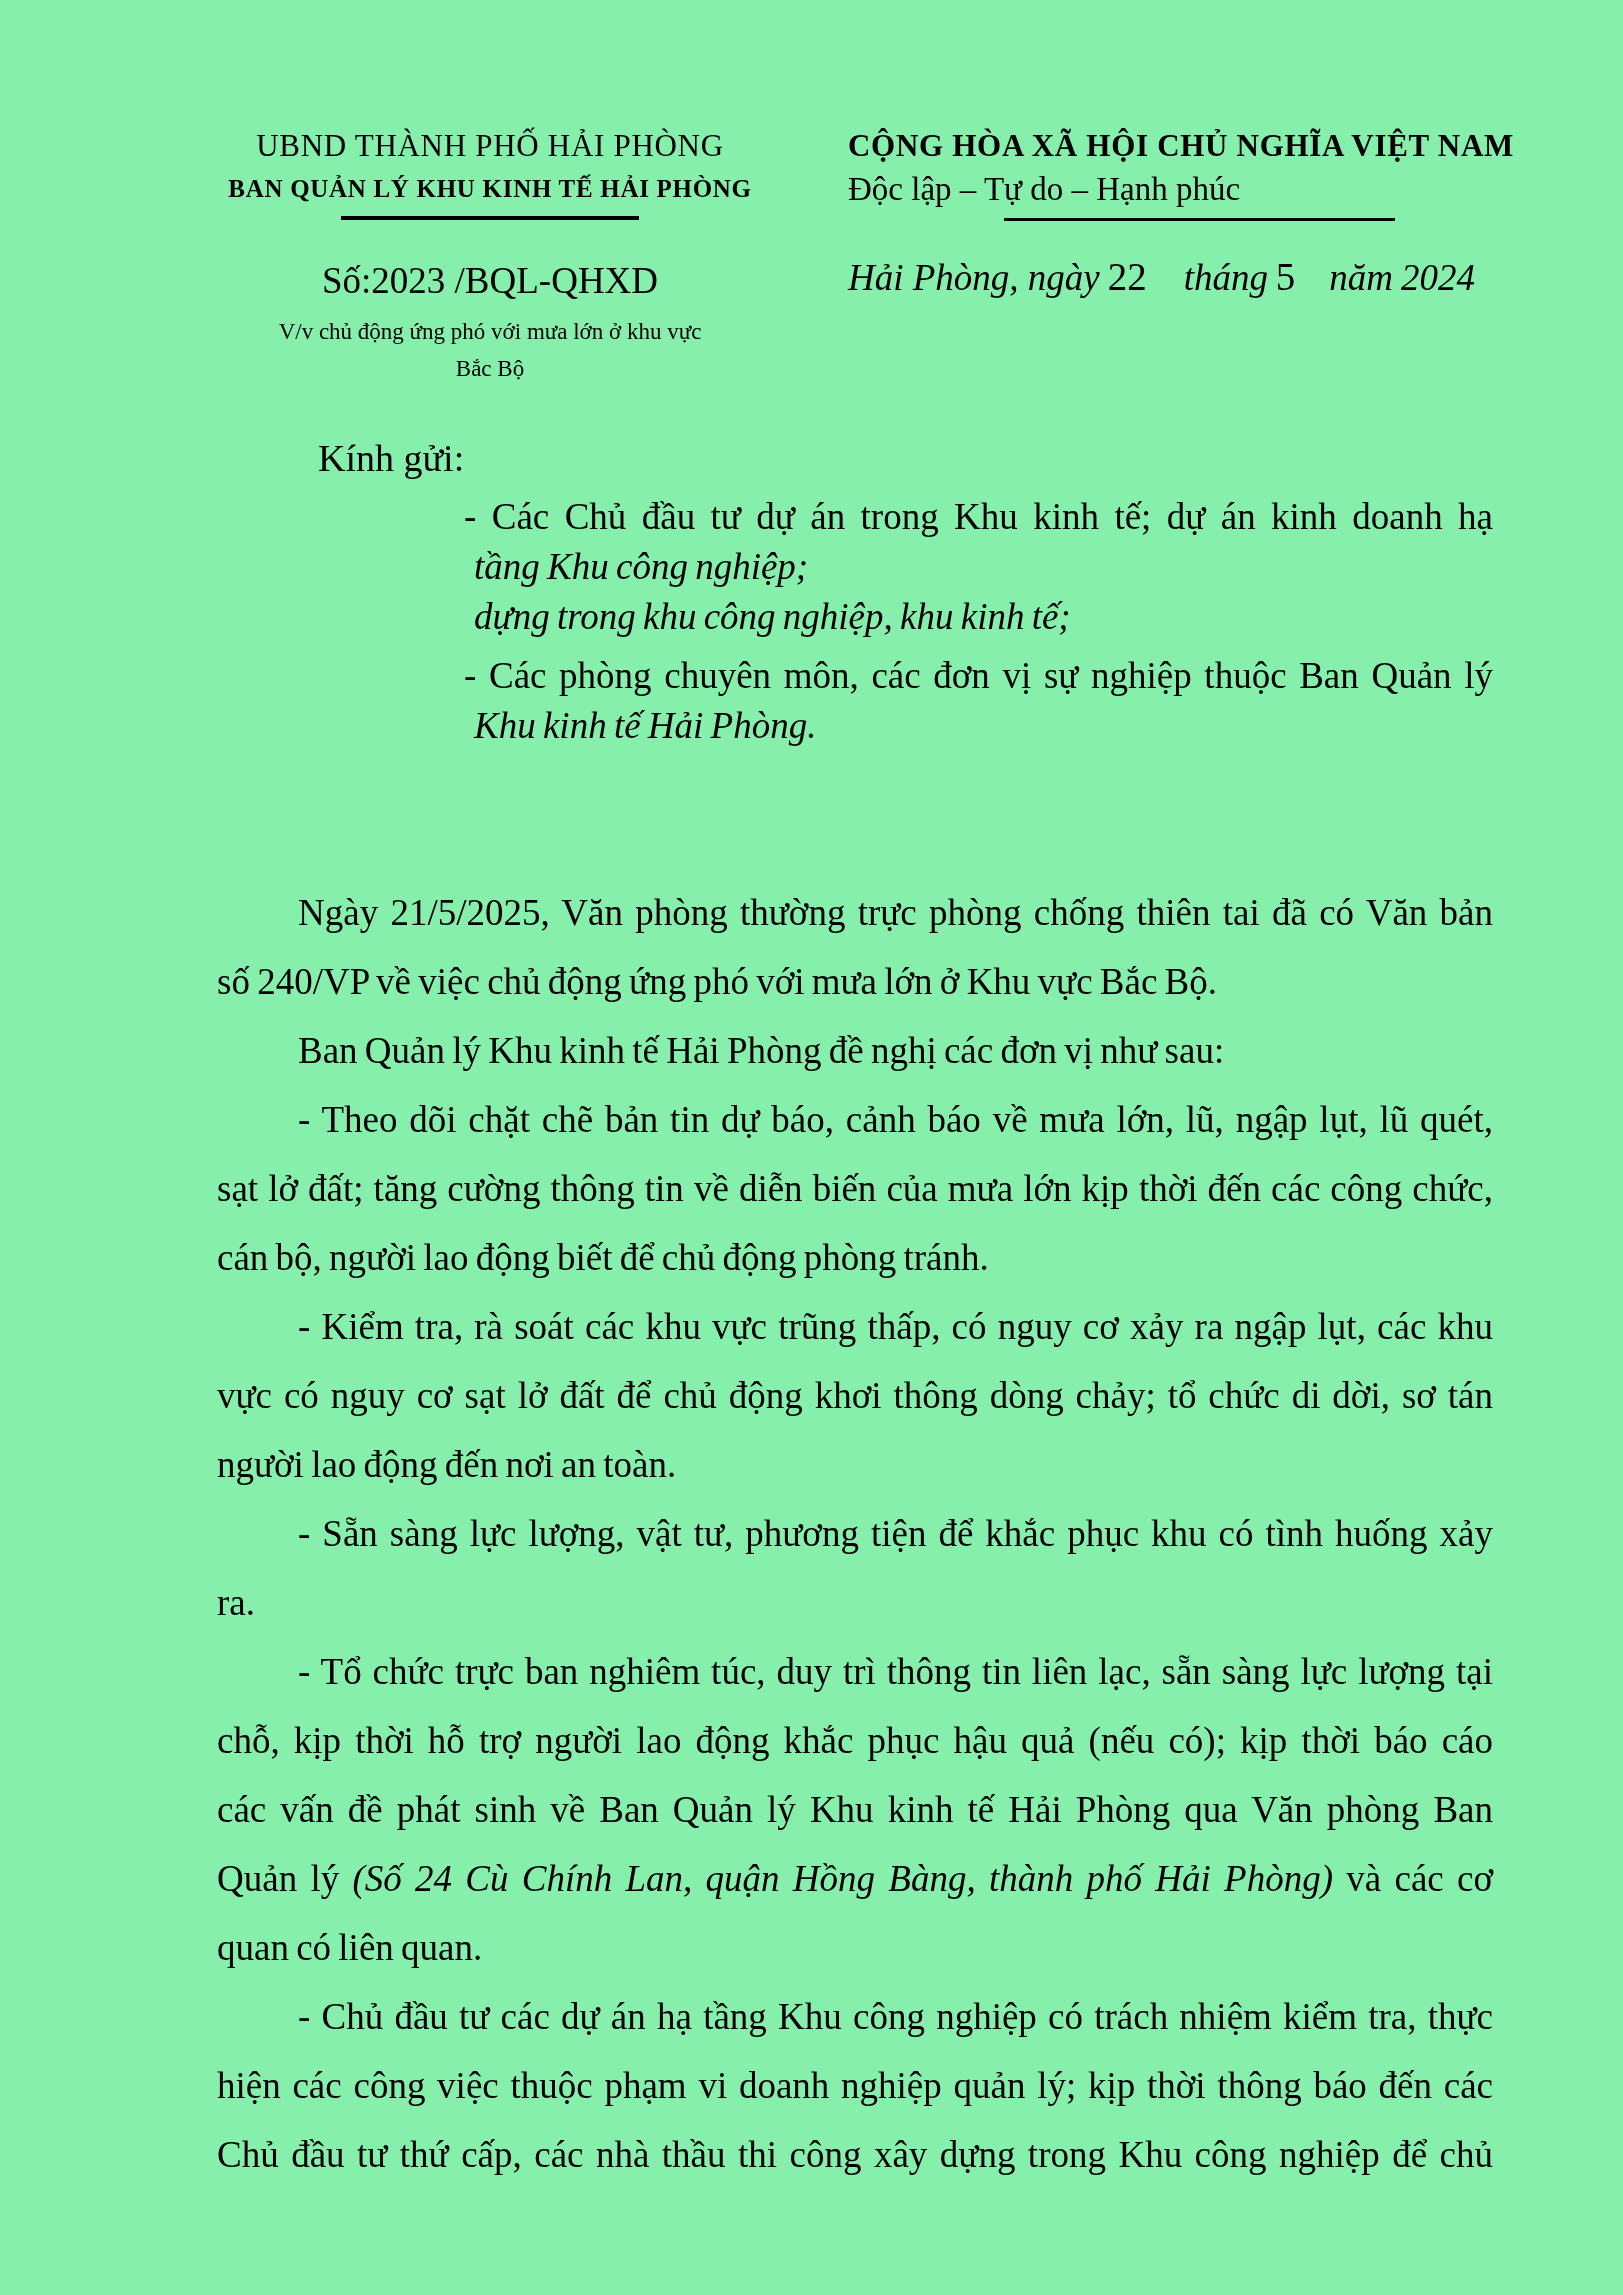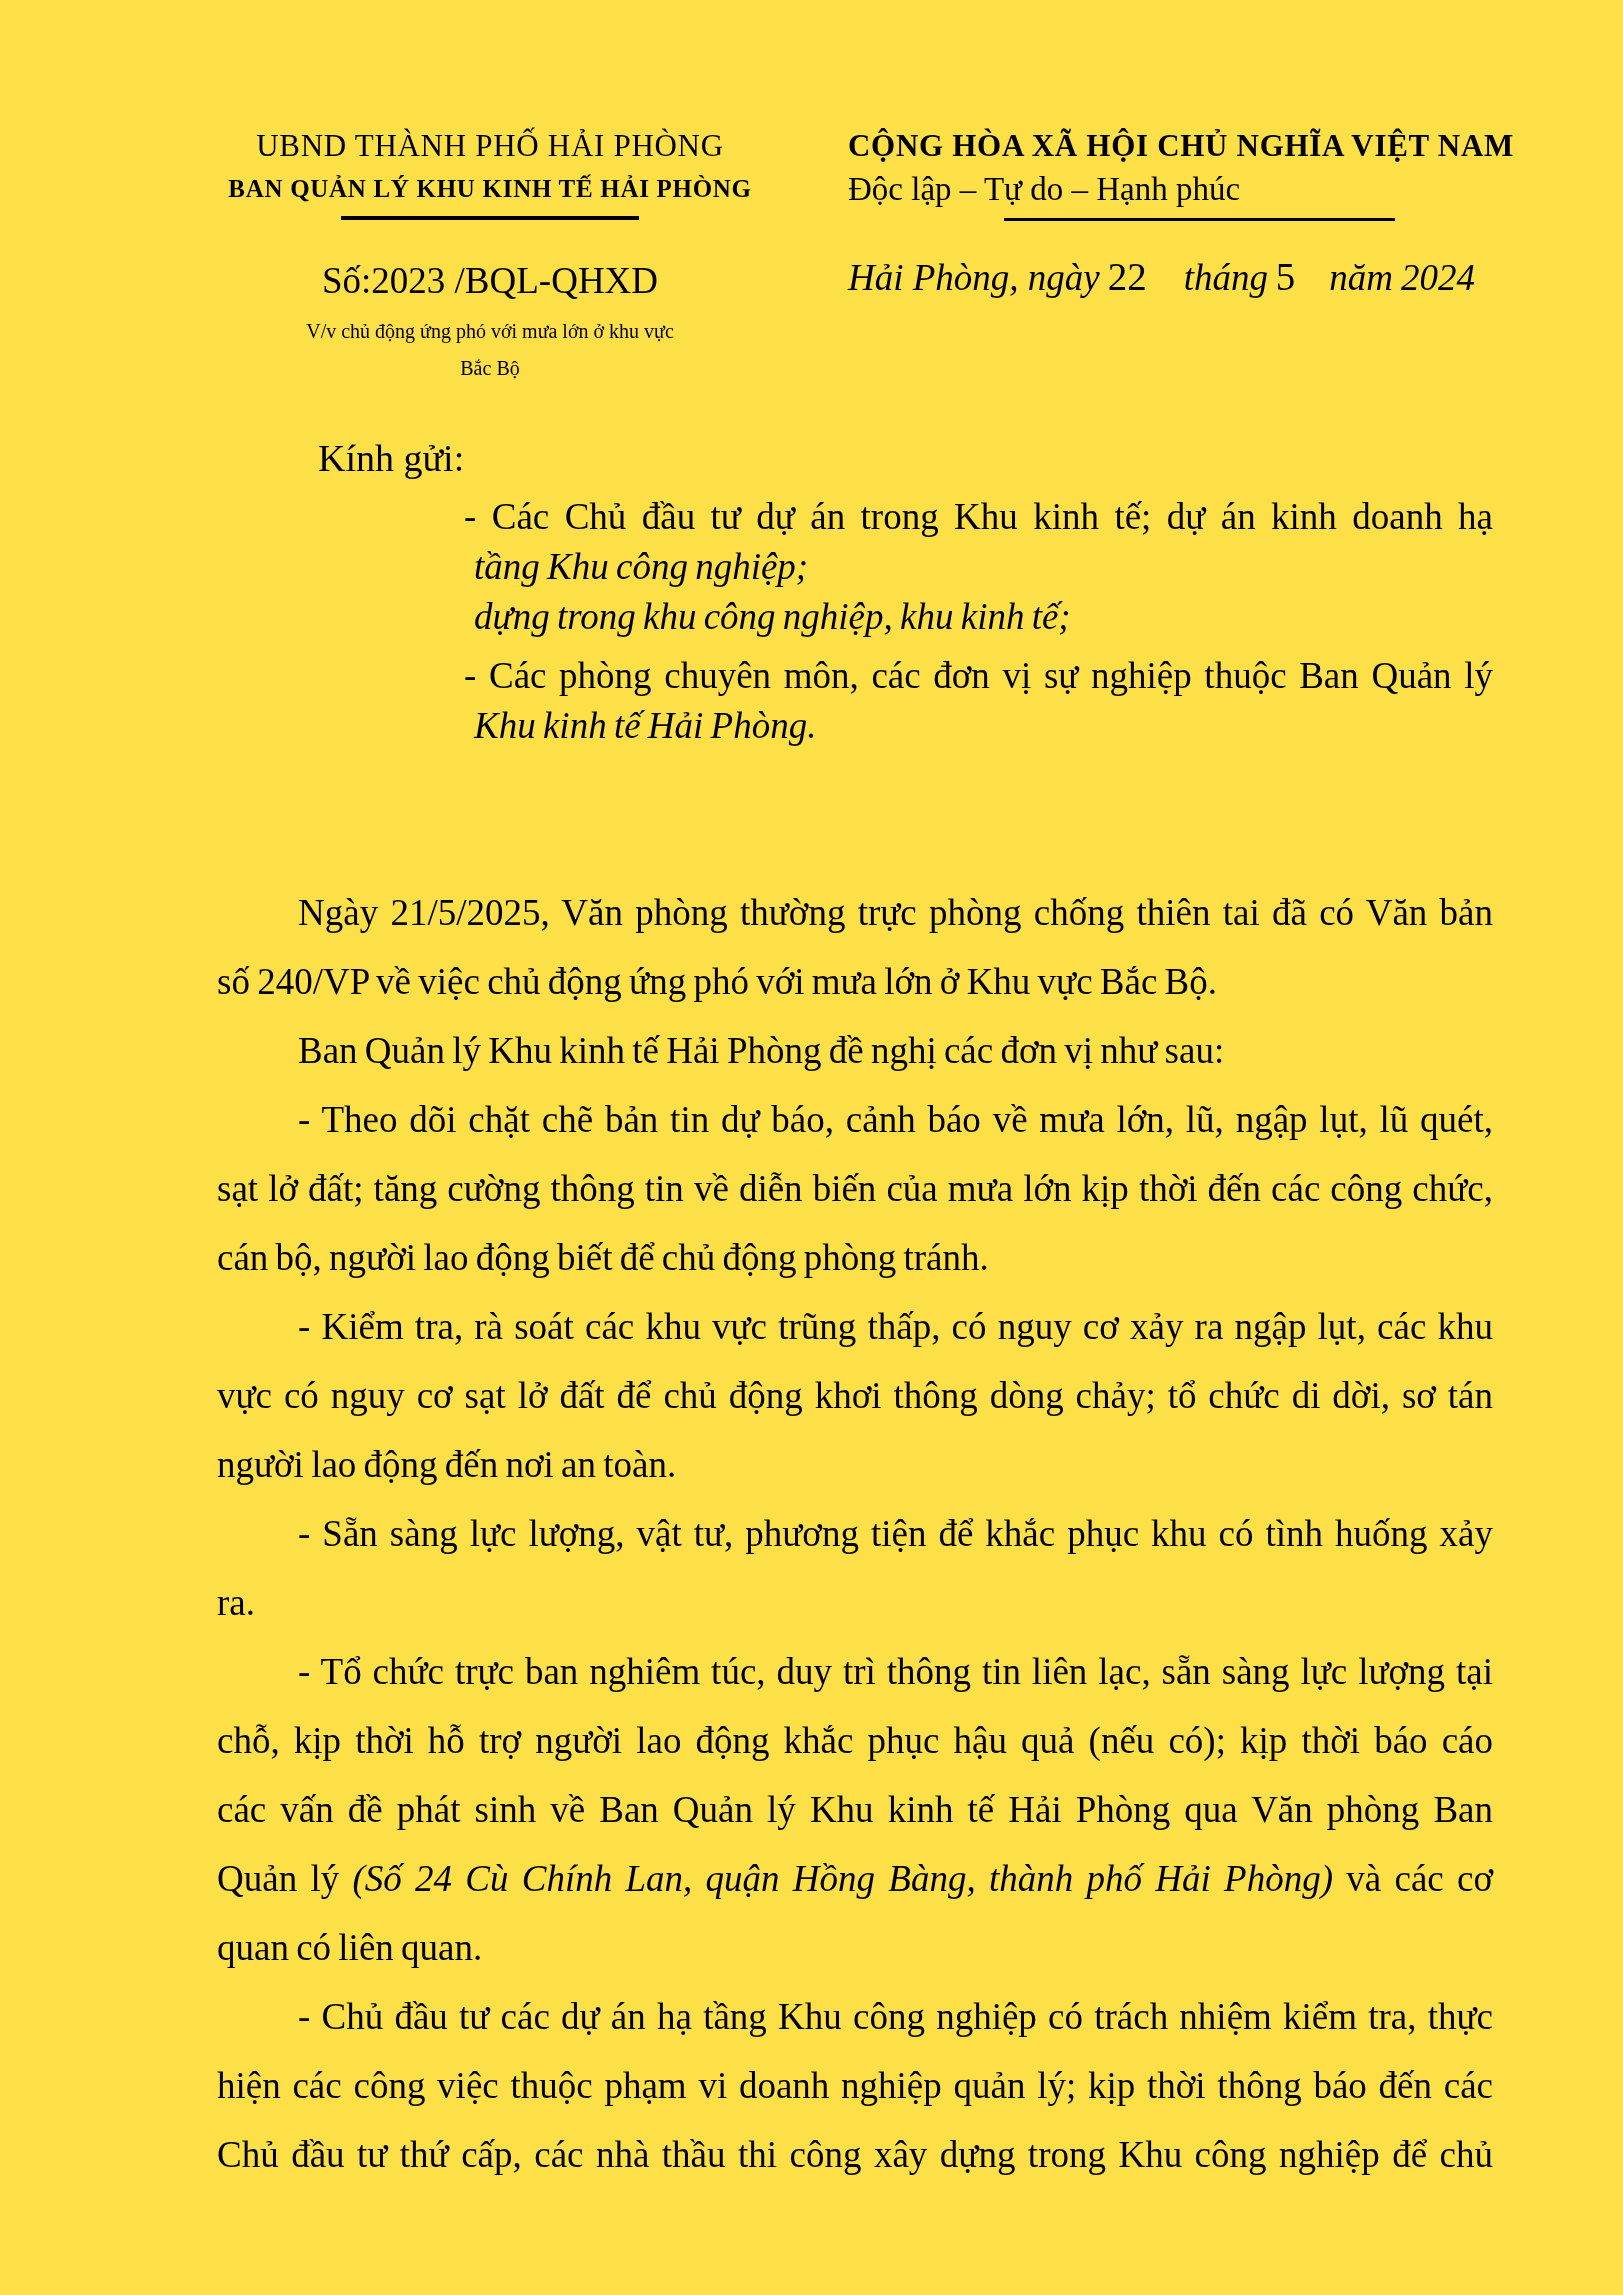--- a/index.html
+++ b/index.html
@@ -1,19 +1,19 @@
 <!DOCTYPE html>
 <html lang="vi" style="font-size:10.5px"><head>
 <meta charset="utf-8">
 <style>
   html,body{margin:0;padding:0;}
   .page{
     position:relative;
     width:1623px;height:2295px;
-    background:#fde047;
+    background:#86efac;
     color:#000;
     font-family:"Liberation Serif","DejaVu Serif",serif;
     overflow:hidden;
   }
   
   .hdr-left{
     position:absolute;left:150px;top:124px;width:680px;
     text-align:center;
   }
   .hdr-right{
@@ -21,21 +21,21 @@
     text-align:left;
   }
   .org-parent{font-size:31px;line-height:43px;letter-spacing:0.7px;}
   .org-name{font-size:25px;line-height:44px;font-weight:bold;letter-spacing:0.7px;}
   .nat-title{font-size:31px;line-height:43px;font-weight:bold;letter-spacing:0.7px;}
   .nat-motto{font-size:33px;line-height:44px;font-weight:normal;}
   .rule{height:3.9px;background:#000;margin:5.2px auto 0 auto;}
   .rule-left{width:298px;}
   .rule-right{width:391px;margin-top:6.5px;}
   .doc-number{font-size:37px;line-height:46px;margin-top:38px;}
-  .subject{font-size:20px;line-height:37px;}
+  .subject{font-size:23px;line-height:37px;}
   .subject-first{margin-top:9.2px;}
   .date-line{font-size:37px;line-height:44px;margin-top:34px;font-style:italic;white-space:nowrap;}
   .date-line .lbl{margin-right:7.9px;}
   .date-line .up{font-style:normal;font-size:39px;}
   .date-line .up-day{margin-right:37px;}
   .date-line .up-month{margin-right:34px;}
   
   .greeting{
     position:absolute;left:318px;top:433px;
     font-size:38px;line-height:50px;

